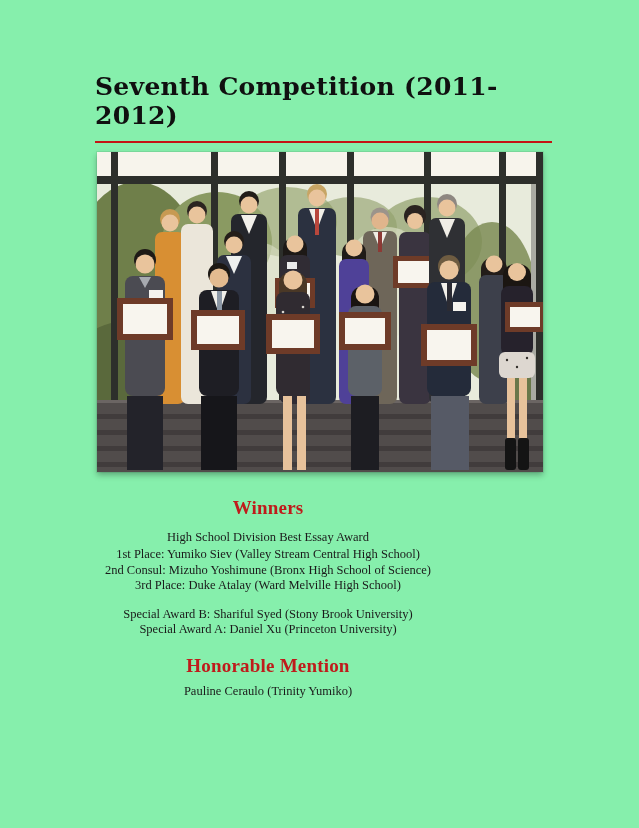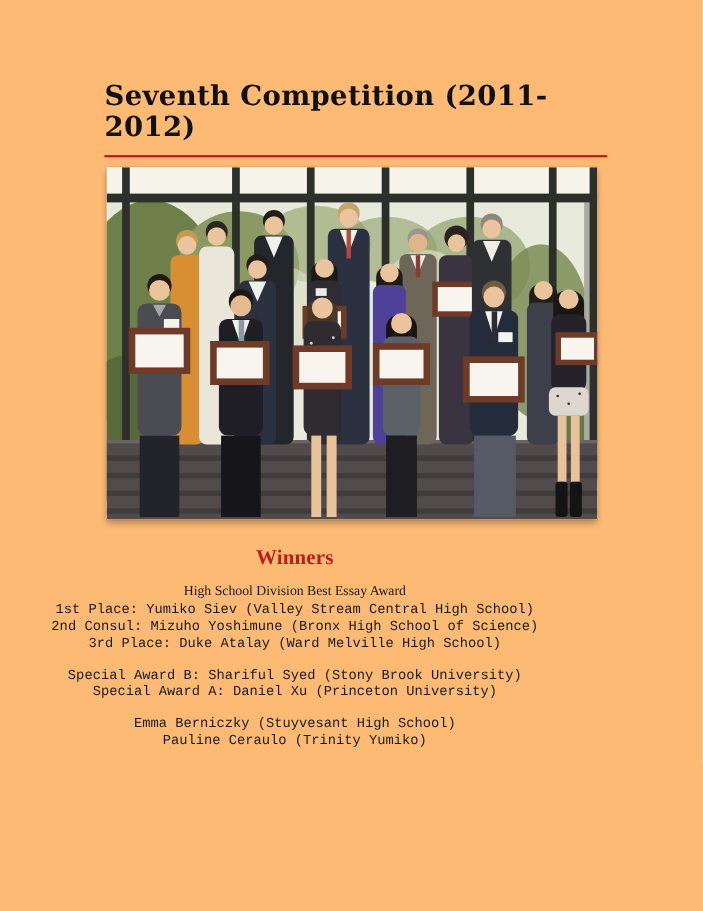--- a/index.html
+++ b/index.html
@@ -1,17 +1,17 @@
 <!DOCTYPE html>
 <html style="--rule-red: #c41414; --heading-red: #bf1b1b;"><head>
 <meta charset="utf-8">
 <style>
   html,body { margin:0; padding:0; background:#ffffff; }
   .page {
-    position:relative; width:639px; height:828px; background:#fdba74;
+    position:relative; width:639px; height:828px; background:#86efac;
     font-family:"Liberation Serif", serif; color:#1a1a1a; overflow:hidden;
   }
   .title {
     position:absolute; left:95px; top:72px; margin:0; width:457px;
     font-family:"DejaVu Serif", serif; font-weight:bold; font-size:25px;
     letter-spacing:0.3px; color:#101010; padding-bottom:11px;
     border-bottom:2px solid var(--rule-red,#c41414);
   }
   .photo {
     position:absolute; left:97px; top:152px; width:446px; height:320px; margin:0;
@@ -19,21 +19,21 @@
     background:#f0ede4;
   }
   .photo svg { display:block; }
   .content { position:absolute; left:0; top:497px; width:536px; text-align:center; }
   .red-heading {
     margin:0 0 11px; font-size:19px; font-weight:bold;
     color:var(--heading-red,#bf1b1b); letter-spacing:0.2px;
   }
   .award-group { margin-bottom:13px; }
   .award-title { margin:0 0 2px; font-weight:normal; font-size:12.5px; }
-  .award-line { margin:0; font-size:12.5px; line-height:15.5px;font-family:Liberation Mono, monospace; }
+  .award-line { margin:0; font-size:12.5px; line-height:15.5px; }
   .hm-heading { margin-top:17px; margin-bottom:7px; }
   .page-number { position:absolute; top:786px; left:0; width:639px; text-align:center; font-size:12px; color:#222; }
 </style>
 </head>
 <body>
 
 <div class="page">
 
   <h1 class="title">Seventh Competition (2011-2012)</h1>
 
@@ -248,18 +248,18 @@
       <p class="award-line">2nd Consul: Mizuho Yoshimune (Bronx High School of Science)</p>
       <p class="award-line">3rd Place: Duke Atalay (Ward Melville High School)</p>
     </div>
 
     <div class="award-group">
       <p class="award-line">Special Award B: Shariful Syed (Stony Brook University)</p>
       <p class="award-line">Special Award A: Daniel Xu (Princeton University)</p>
     </div>
 
 
-    <p class="award-line">Emma Berniczky (Stuyvesant High School)</p>
+    <h2 class="red-heading hm-heading">Honorable Mention</h2>
     <p class="award-line">Pauline Ceraulo (Trinity Yumiko)</p>
   </section>
 
 
 </div>
 
 </body></html>

